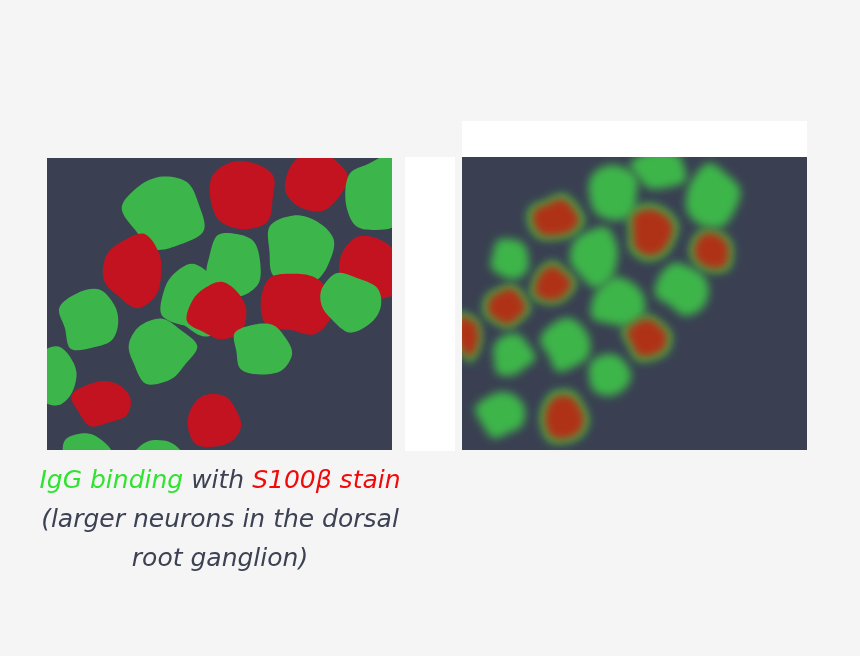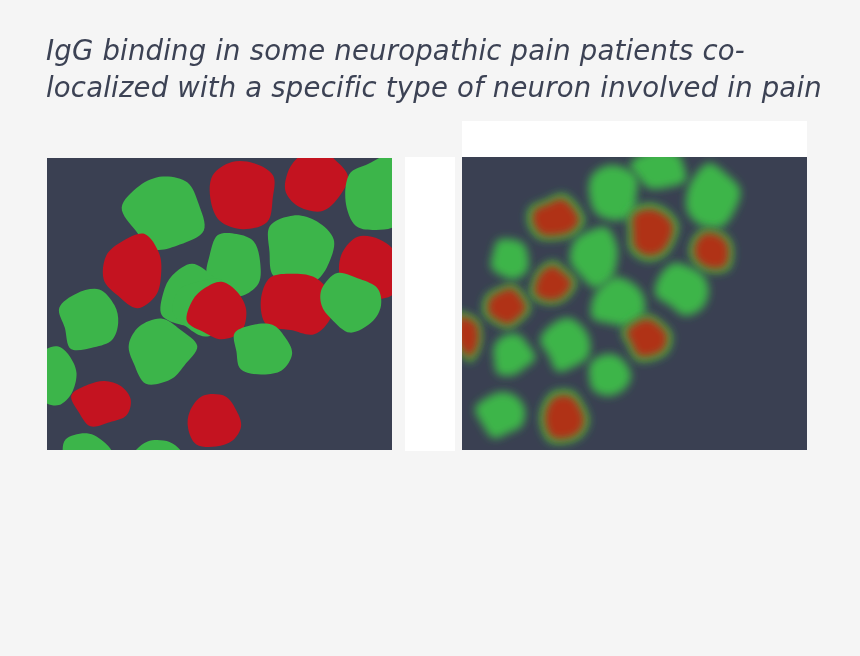--- a/index.html
+++ b/index.html
@@ -110,21 +110,20 @@
   }
   .tok-dark {
     color: #3c4254;
   }
 </style>
 </head>
 <body>
 
 <div id="figure-root">
 
-  <div id="figure-title">IgG binding in some neuropathic pain patients co-localized with a specific type of neuron involved in pain</div>
 
   <div class="white-patch" id="white-patch-top-right"></div>
 
   <div class="white-patch" id="white-patch-gap"></div>
 
   <div class="panel" id="panel-left">
     <svg id="svg-left" viewBox="0 0 345 292" preserveAspectRatio="none">
         <defs></defs>
         <g>
           <path d="M151.6,45.8C154.3,53.9 159.9,65.7 156.8,72.5C153.7,79.3 141.2,83.5 132.9,86.6C124.6,89.8 114.3,93.6 107.0,91.4C99.7,89.1 94.3,80.1 89.0,73.1C83.6,66.1 74.2,57.1 74.7,49.6C75.2,42.0 85.4,33.1 92.2,27.9C99.0,22.8 107.4,19.1 115.5,18.5C123.5,17.9 134.2,19.6 140.2,24.2C146.2,28.7 148.8,37.8 151.6,45.8Z" fill="#3cb54a"></path>
@@ -260,15 +259,16 @@
         <g>
           <path d="M62.9,251.8C64.0,256.7 62.9,264.2 60.3,268.2C57.6,272.2 51.8,273.7 46.9,275.8C42.1,278.0 35.6,282.4 31.2,281.0C26.9,279.6 23.5,272.7 20.5,267.7C17.5,262.7 12.2,255.8 13.2,251.1C14.3,246.4 22.3,242.2 26.7,239.5C31.2,236.9 35.5,235.0 40.0,235.0C44.5,234.9 49.9,236.2 53.7,239.0C57.5,241.8 61.8,246.9 62.9,251.8Z" fill="#3cb54a" filter="url(#soft-svg-right)"></path>
         </g>
         <g>
           <path d="M127.1,264.1C126.8,269.2 123.7,275.4 120.1,279.1C116.4,282.7 110.6,285.1 105.1,286.1C99.6,287.0 91.5,287.7 87.1,284.7C82.7,281.8 79.9,274.2 78.6,268.5C77.3,262.9 77.4,256.6 79.4,251.0C81.3,245.4 85.2,237.7 90.4,234.9C95.6,232.1 105.2,231.8 110.5,234.0C115.8,236.3 119.4,243.6 122.1,248.6C124.9,253.6 127.5,259.0 127.1,264.1Z" fill="#3cb54a" filter="url(#soft-svg-right)"></path>
           <path d="M123.0,263.8C122.8,268.0 120.2,273.1 117.2,276.2C114.1,279.2 109.3,281.2 104.7,282.0C100.2,282.8 93.5,283.3 89.8,280.9C86.1,278.5 83.8,272.1 82.7,267.4C81.7,262.8 81.8,257.5 83.4,252.9C85.0,248.2 88.2,241.9 92.5,239.5C96.8,237.2 104.8,236.9 109.2,238.8C113.6,240.7 116.6,246.7 118.9,250.9C121.2,255.0 123.3,259.5 123.0,263.8Z" fill="#b03318" filter="url(#soft-svg-right)"></path>
         </g>
       </svg>
   </div>
 
+  <div class="caption" id="caption-left"><span class="tok-green">IgG binding</span><span class="tok-dark"> with </span><span class="tok-red">S100β stain</span><span class="tok-dark"> (larger neurons in the dorsal root ganglion)</span></div>
 
 
 </div>
 
 </body></html>

